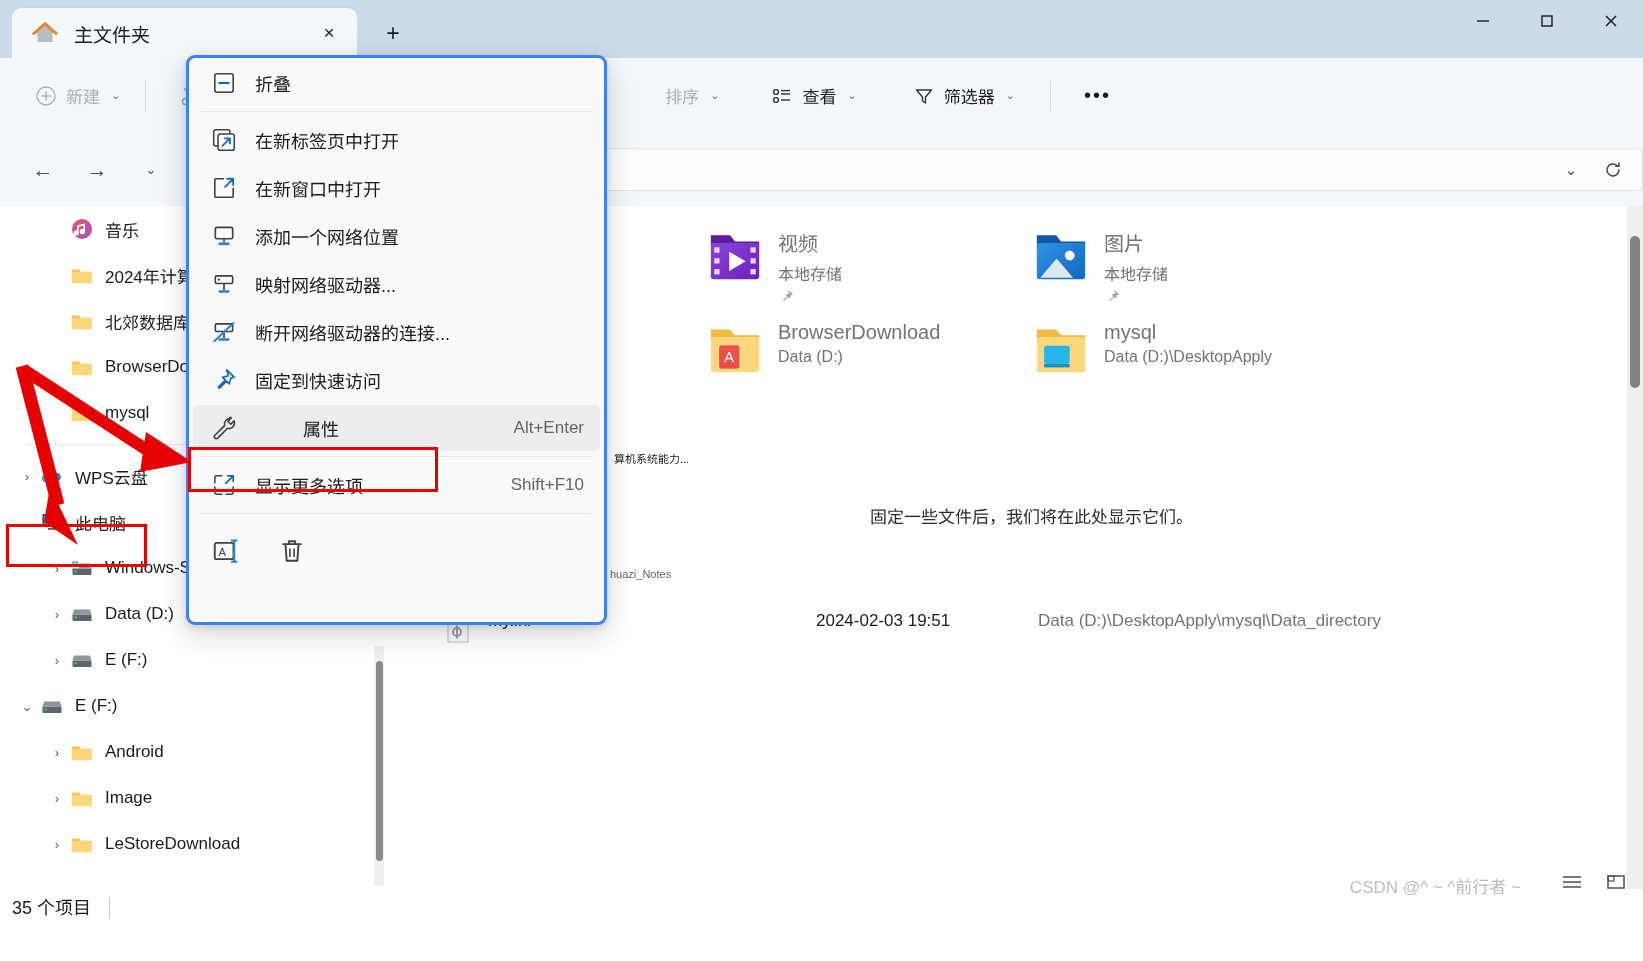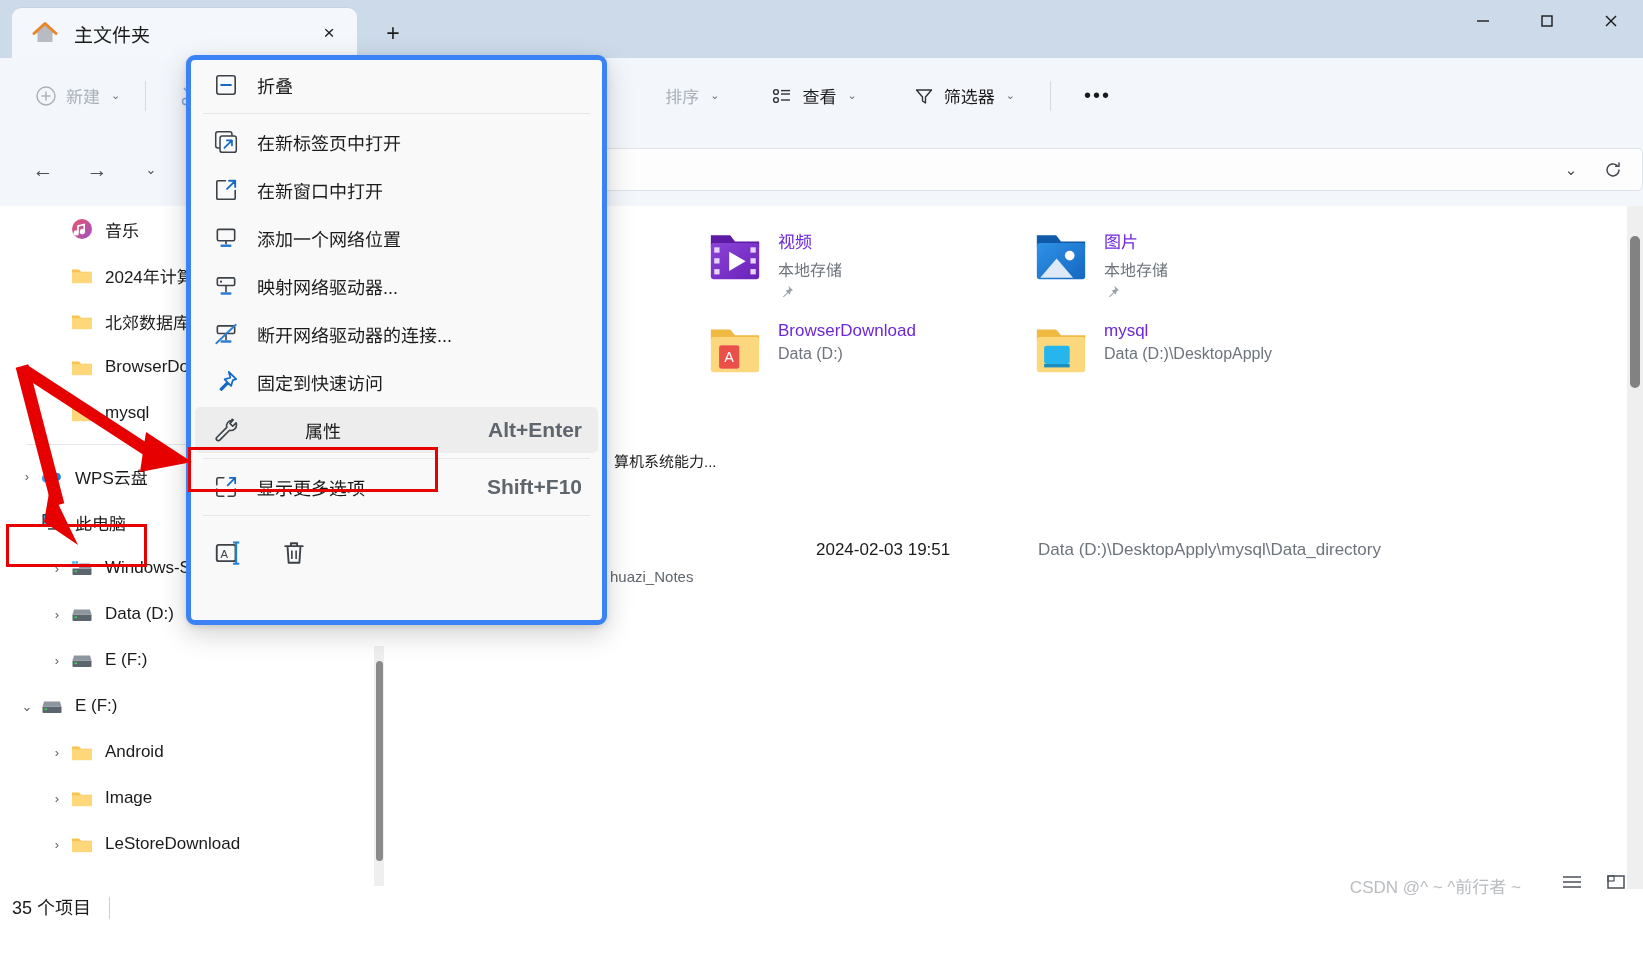--- a/index.html
+++ b/index.html
@@ -148,21 +148,21 @@
   .grp-chev { font-size: 12px; color: #0a5fc2; }
   .tilegrid {
     display: grid; grid-template-columns: 326px 326px 326px;
     margin: 10px 0 0 -20px; row-gap: 0;
   }
   .tile {
     height: 93px; display: flex; align-items: flex-start; padding: 10px 0 0 0;
   }
   .tile-ico { width: 58px; height: 58px; margin: 2px 14px 0 0; flex: 0 0 58px; }
   .tile-txt { display: flex; flex-direction: column; padding-top: 2px; }
-  .tile-name { font-size: 17px; color: #6d28d9; white-space: nowrap; }
+  .tile-name { font-size: 20px; color: #737373; white-space: nowrap; }
   .tile-sub  { font-size: 16px; color: #6e747c; margin-top: 4px; white-space: nowrap; }
   .tile-pin  { margin-top: 3px; width: 17px; height: 17px; }
 
   .empty-msg {
     text-align: center; font-size: 17px; color: #2b2b2b;
     margin-top: 46px; margin-left: 20px;
   }
   .file-row {
     display: flex; align-items: flex-start; height: 44px;
     font-size: 17px; color: #1b1b1b; padding-left: 44px;
@@ -176,21 +176,21 @@
     position: absolute; right: 0; top: 0; width: 16px; height: 683px;
     background: #efefef;
   }
   .content-scrollthumb {
     position: absolute; right: 3px; top: 30px; width: 10px; height: 152px;
     background: #828282; border-radius: 5px;
   }
 
   
   .occl {
-    position: absolute; font-size: 15px; color: #1b1b1b; white-space: nowrap;
+    position: absolute; font-size: 11px; color: #1b1b1b; white-space: nowrap;
   }
 
   
   .statusbar {
     position: absolute; left: 0; top: 889px; width: 1643px; height: 72px;
     background: #ffffff; display: flex; align-items: flex-start;
   }
   .status-text {
     margin-left: 12px; margin-top: 4px; font-size: 18px; color: #1b1b1b;
     white-space: nowrap;
@@ -204,33 +204,33 @@
   }
   .viewtoggles {
     position: absolute; right: 14px; top: -20px; display: flex; gap: 18px;
   }
   .vt { width: 26px; height: 26px; color: #4a5058; }
 
   
   .ctxmenu {
     position: absolute; left: 186px; top: 55px; width: 421px; height: 570px;
     background: #f9f9f9;
-    border: 5px solid #3b82f6;
+    border: 3px solid #3b82f6;
     border-radius: 9px;
     box-shadow: 0 9px 28px rgba(0,0,0,0.18), 0 2px 6px rgba(0,0,0,0.10);
     overflow: hidden;
   }
   .ctx-item {
     height: 46px; display: flex; align-items: center;
     padding: 0 16px 0 18px; margin: 2px 4px; border-radius: 5px;
     font-size: 18px; color: #1b1b1b; white-space: nowrap;
   }
   .ctx-item.sel { background: #ededed; gap: 48px; }
   .ctx-ico { width: 26px; height: 26px; flex: 0 0 26px; margin-right: 18px; }
-  .ctx-accel { margin-left: auto; font-size: 21px; color: #5c6views; color:#5f656c;font-weight:bold; }
+  .ctx-accel { margin-left: auto; font-size: 17px; color: #5c6views; color:#5f656c; }
   .ctx-sep { height: 1px; background: #e6e6e6; margin: 5px 12px; }
   .ctx-iconrow {
     height: 64px; display: flex; align-items: center; gap: 36px; padding-left: 22px;
   }
   .ctx-iconbtn { width: 30px; height: 30px; }
 
   
   .ann-box {
     position: absolute; border: 3px solid #e60000; pointer-events: none;
   }
@@ -595,20 +595,21 @@
           </div>
         </div>
 
       <div class="occl" style="left:214px; top:244px;">算机系统能力...</div>
       <div class="occl" style="left:210px; top:362px; color:#5f656c;">huazi_Notes</div>
 
       <div class="grp-head" style="margin-top:30px">
         <span class="grp-chev">⌄</span>
         <span>收藏夹</span>
       </div>
+      <div class="empty-msg">固定一些文件后，我们将在此处显示它们。</div>
 
       <div class="grp-head" style="margin-top:48px">
         <span class="grp-chev">⌄</span>
         <span>最近使用的文件</span>
       </div>
       <div id="recent-list" style="margin-top:10px">
           <div class="file-row">
             <span class="file-ico"><svg width="28" height="32" viewBox="0 0 28 32">
                 <path d="M4 1h13l7 7v23H4z" fill="#fdfdfd" stroke="#b8bdc4" stroke-width="1"></path>
                 <path d="M17 1v7h7" fill="#eceff2" stroke="#b8bdc4" stroke-width="1"></path>

